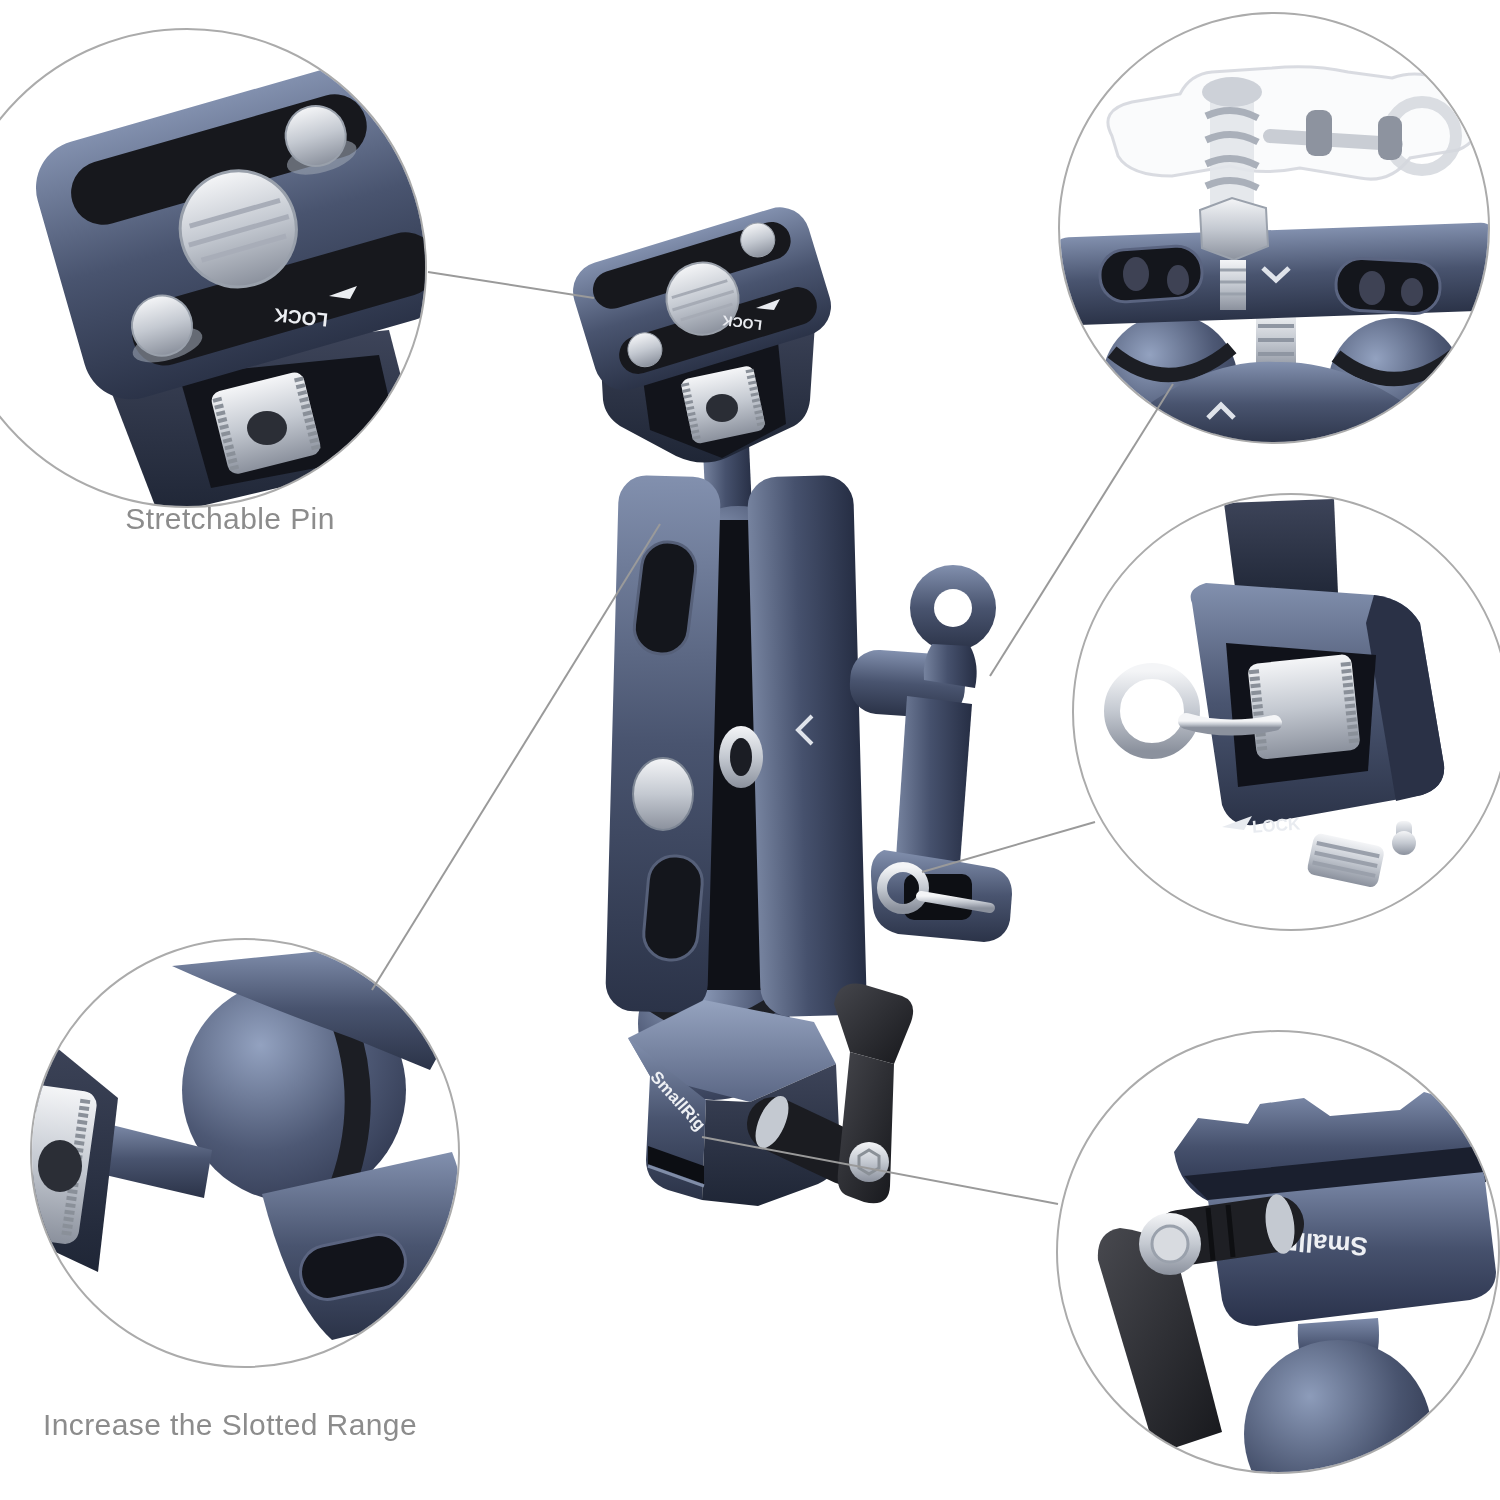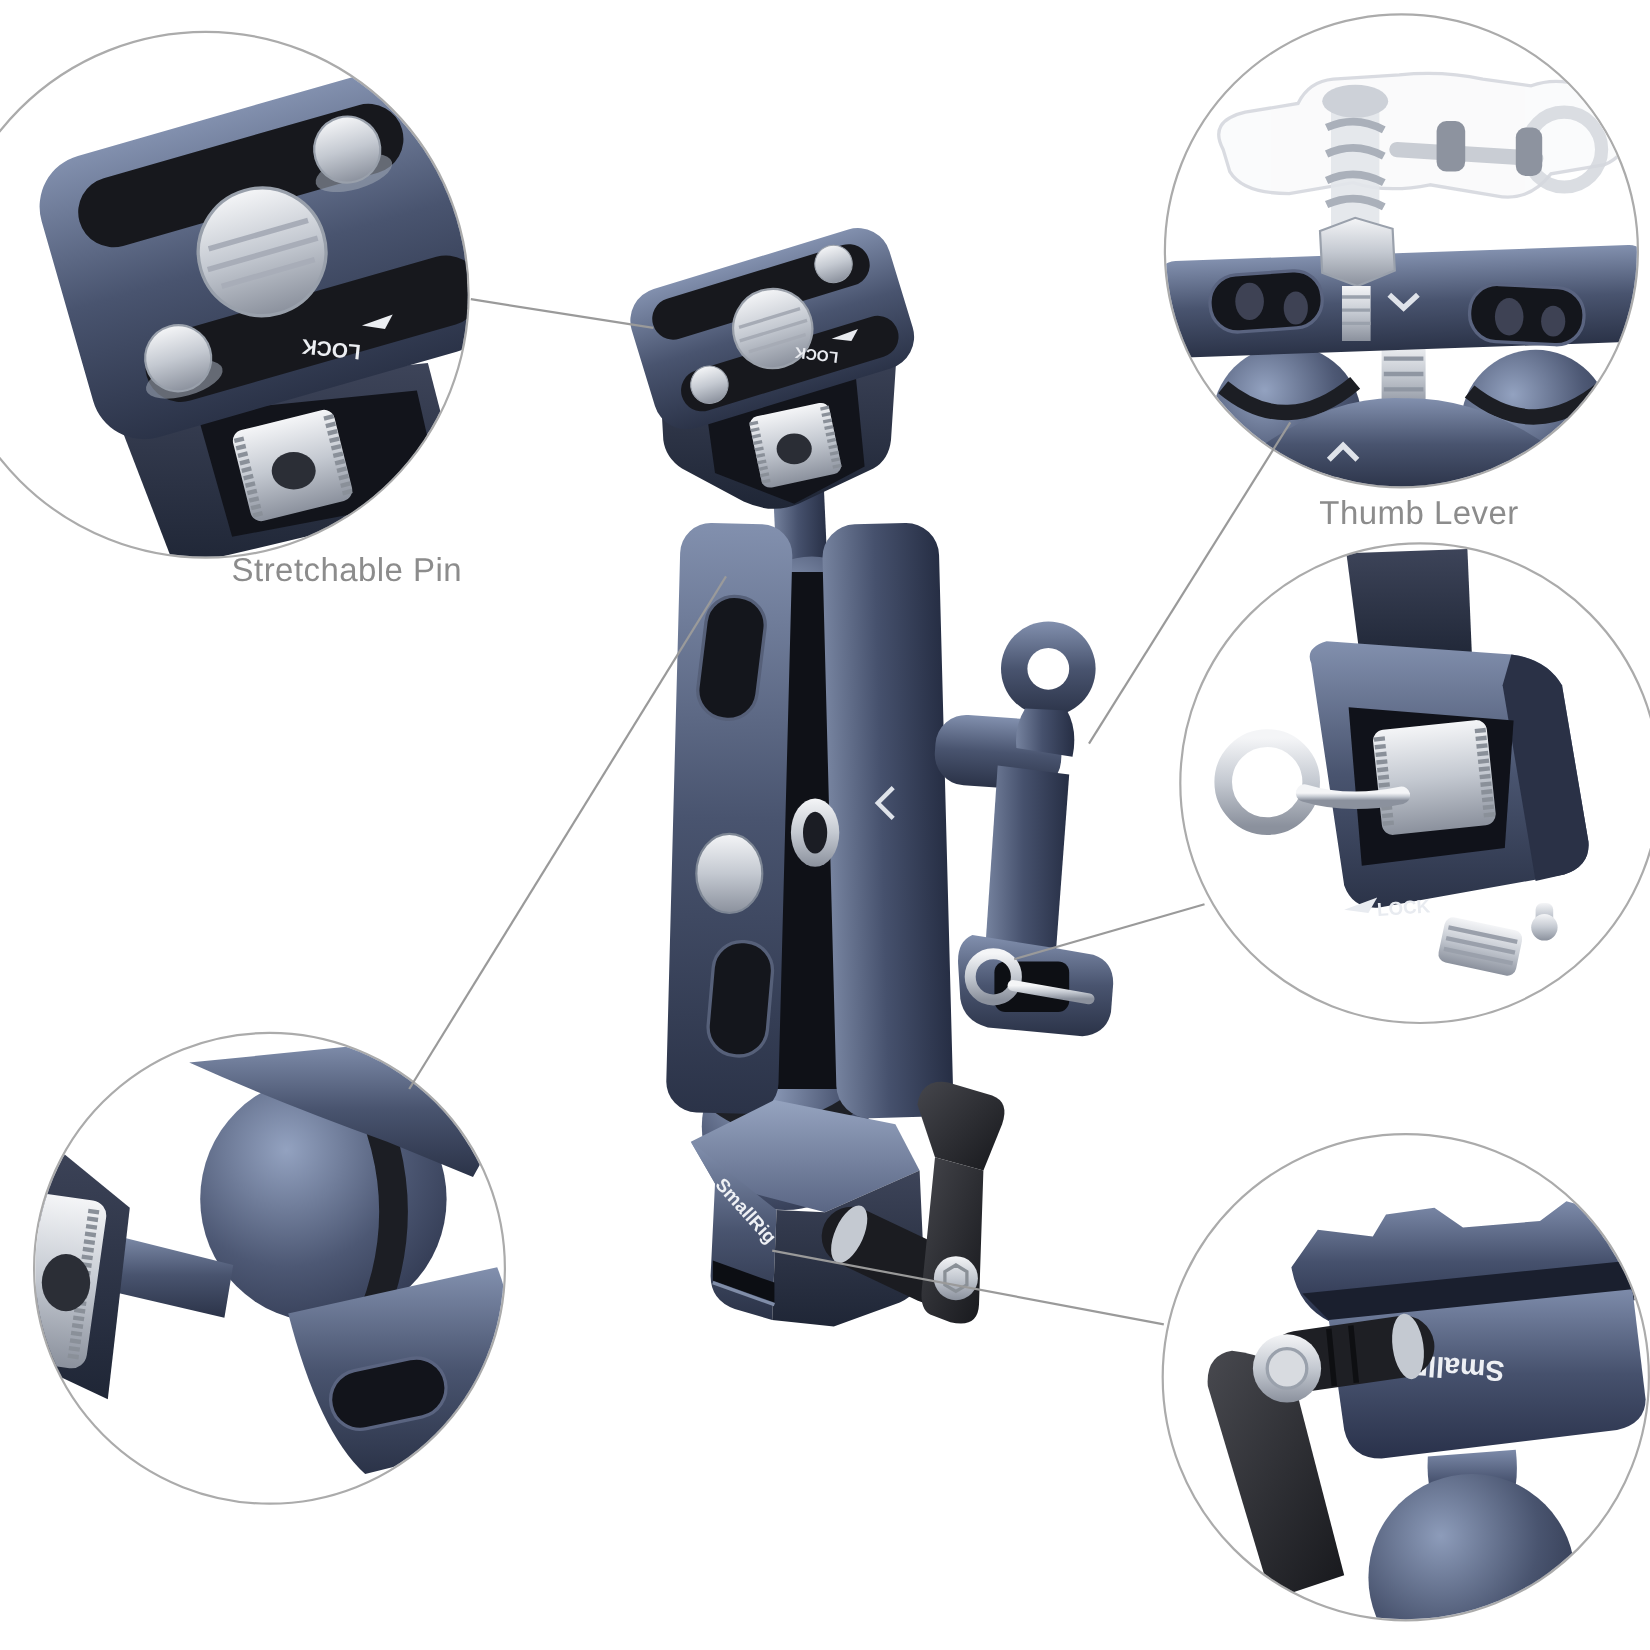--- a/index.html
+++ b/index.html
@@ -370,16 +370,16 @@
   <svg class="layer" width="1500" height="1500" viewBox="0 0 1500 1500" style="pointer-events:none">
     <g stroke="#9a9a9a" stroke-width="2">
       <line x1="428" y1="272" x2="594" y2="298"></line>
       <line x1="1173" y1="384" x2="990" y2="676"></line>
       <line x1="922" y1="872" x2="1095" y2="822"></line>
       <line x1="660" y1="524" x2="372" y2="990"></line>
       <line x1="702" y1="1137" x2="1058" y2="1204"></line>
     </g>
   </svg>
 
-  <div class="callout-label" style="left:40px;top:502px;width:380px;text-align:right;">Stretchable Pin</div>
-  <div class="callout-label" style="left:1140px;top:450px;width:300px;">Thumb Lever</div>
+  <div class="callout-label" style="left:40px;top:502px;width:380px;">Stretchable Pin</div>
+  <div class="callout-label" style="left:40px;top:1408px;width:380px;">Increase the Slotted Range</div>
 
 </div>
 
 </body></html>

